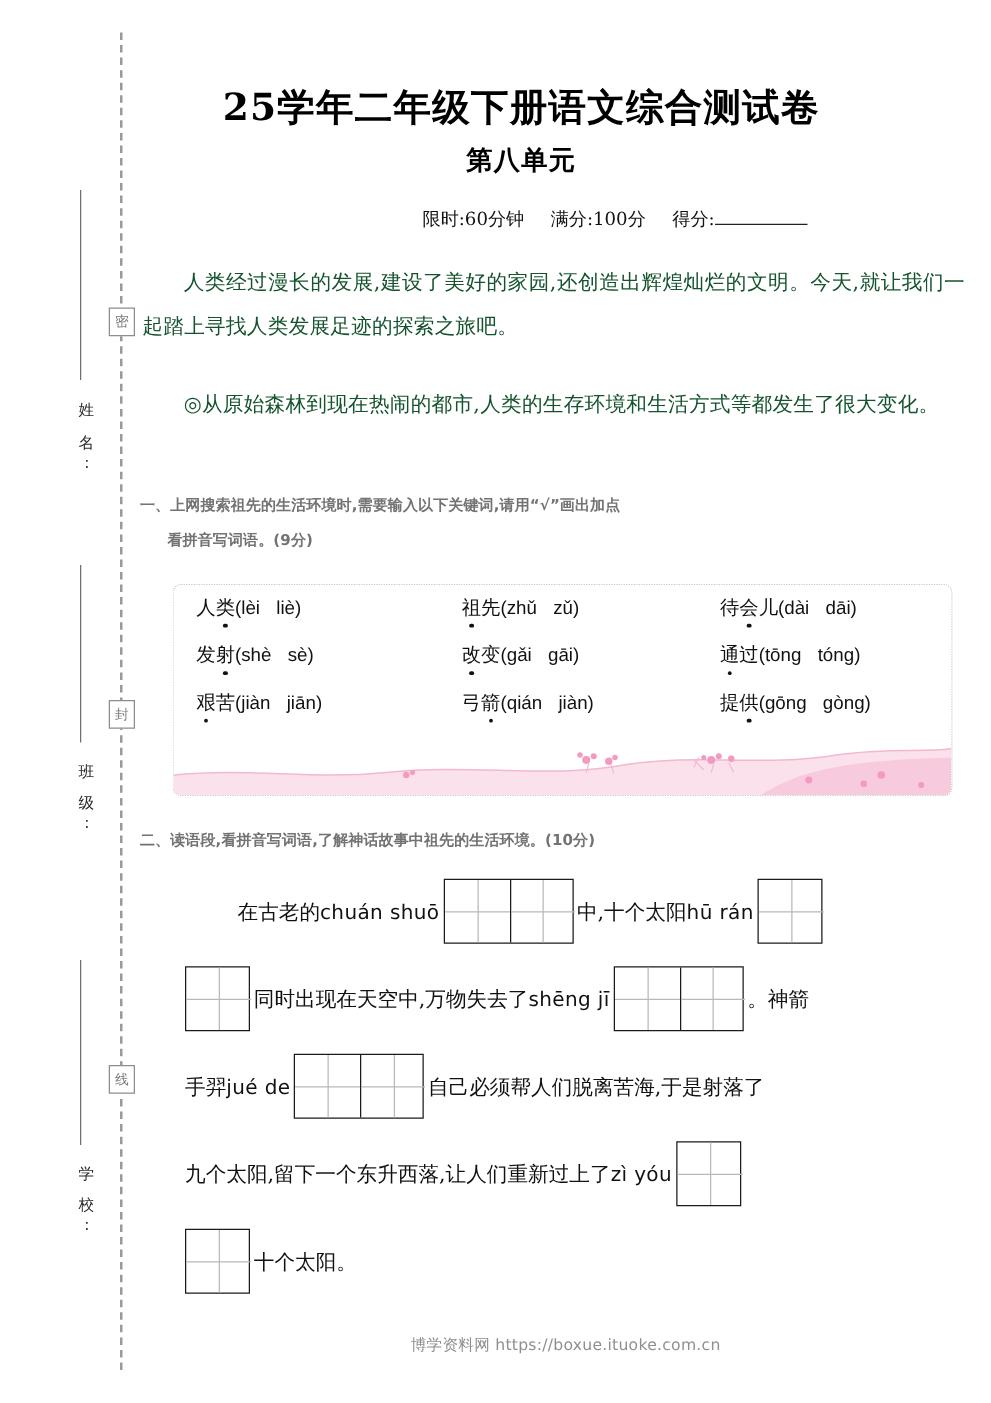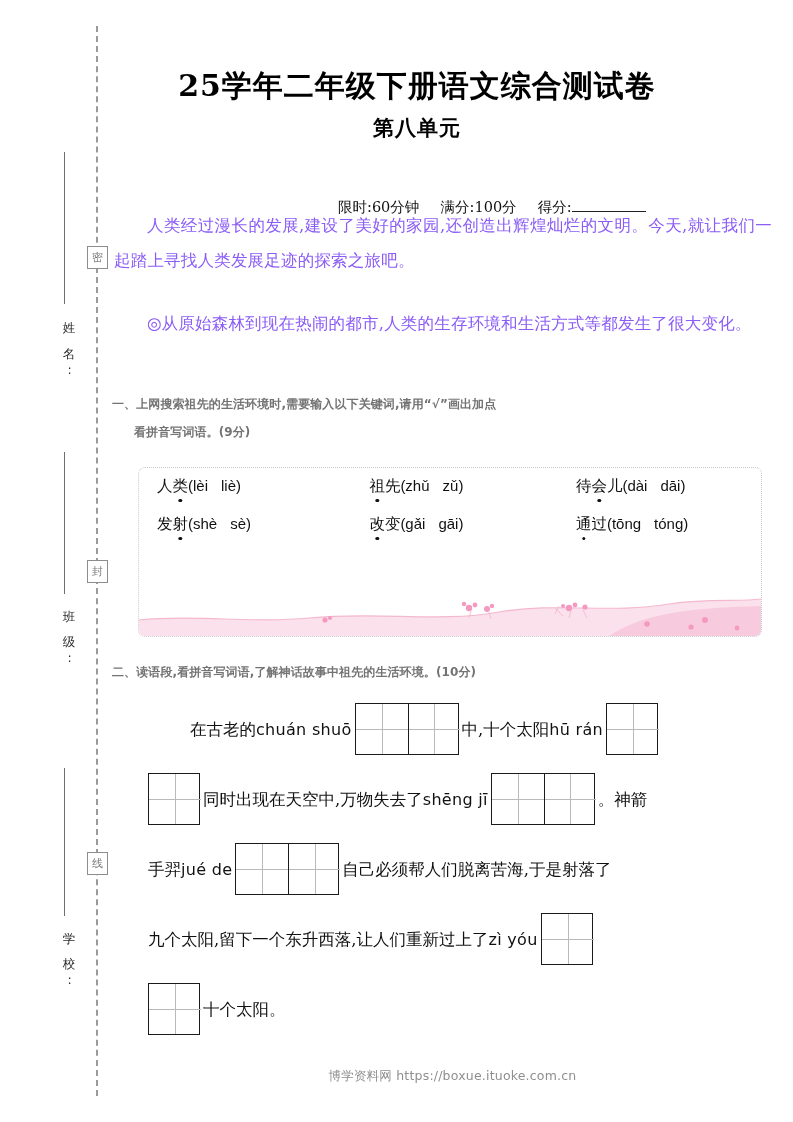--- a/index.html
+++ b/index.html
@@ -100,37 +100,36 @@
     color: #000;
   }
 
   .exam-meta {
     position: absolute;
     left: 226px; top: 166px;
     font-family: "DejaVu Serif", "Liberation Serif", serif;
     font-size: 14.5px;
     color: #111;
     white-space: nowrap;
-    margin-top: 32px;
   }
   .exam-meta .sp { display: inline-block; width: 12px; }
   .score-rule {
     display: inline-block;
     width: 74px;
     border-bottom: 1px solid #222;
     height: 13px;
     vertical-align: baseline;
   }
 
   .para {
     position: absolute;
     font-family: "DejaVu Serif", "Liberation Serif", serif;
     font-size: 16.5px;
     line-height: 35px;
-    color: #8b5cf6;
+    color: #14532d;
     text-align: justify;
     letter-spacing: 0.2px;
   }
   .para.p1 { left: 2px; top: 208px; width: 658px; text-indent: 33px; }
   .para.p2 { left: 2px; top: 306px; width: 658px; text-indent: 33px; }
 
   .q-head {
     position: absolute;
     font-family: "DejaVu Sans", "Liberation Sans", sans-serif;
     font-size: 12px;
@@ -303,20 +302,25 @@
     <div class="choice-grid" id="choice-grid">
         <div class="choice-row">
           <div class="choice-cell c1"><span>人</span><span class="dotted-char">类</span><span class="py">(lèi<span class="gap"></span>liè)</span></div>
           <div class="choice-cell c2"><span class="dotted-char">祖</span><span>先</span><span class="py">(zhǔ<span class="gap"></span>zǔ)</span></div>
           <div class="choice-cell c3"><span>待</span><span class="dotted-char">会</span><span>儿</span><span class="py">(dài<span class="gap"></span>dāi)</span></div>
         </div>
         <div class="choice-row">
           <div class="choice-cell c1"><span>发</span><span class="dotted-char">射</span><span class="py">(shè<span class="gap"></span>sè)</span></div>
           <div class="choice-cell c2"><span class="dotted-char">改</span><span>变</span><span class="py">(gǎi<span class="gap"></span>gāi)</span></div>
           <div class="choice-cell c3"><span class="dotted-char">通</span><span>过</span><span class="py">(tōng<span class="gap"></span>tóng)</span></div>
+        </div>
+        <div class="choice-row">
+          <div class="choice-cell c1"><span class="dotted-char">艰</span><span>苦</span><span class="py">(jiàn<span class="gap"></span>jiān)</span></div>
+          <div class="choice-cell c2"><span>弓</span><span class="dotted-char">箭</span><span class="py">(qián<span class="gap"></span>jiàn)</span></div>
+          <div class="choice-cell c3"><span>提</span><span class="dotted-char">供</span><span class="py">(gōng<span class="gap"></span>gòng)</span></div>
         </div>
       </div>
     <svg class="floral-band" viewBox="0 0 622 42" preserveAspectRatio="none">
       <path d="M0,26 C60,20 110,30 170,24 C240,17 300,29 360,18 C420,8 470,20 530,10 C570,4 600,8 622,5 L622,42 L0,42 Z" fill="#fbe1ec"></path>
       <path d="M0,26 C60,20 110,30 170,24 C240,17 300,29 360,18 C420,8 470,20 530,10 C570,4 600,8 622,5" fill="none" stroke="#f4b8cd" stroke-width="1.2"></path>
       <path d="M470,42 C500,22 540,14 622,12 L622,42 Z" fill="#f7cbdd"></path>
       <g fill="#f49ac1">
         <circle cx="330" cy="14" r="3.2"></circle>
           <circle cx="336" cy="11" r="2.4"></circle>
           <circle cx="325" cy="10" r="2.2"></circle>

